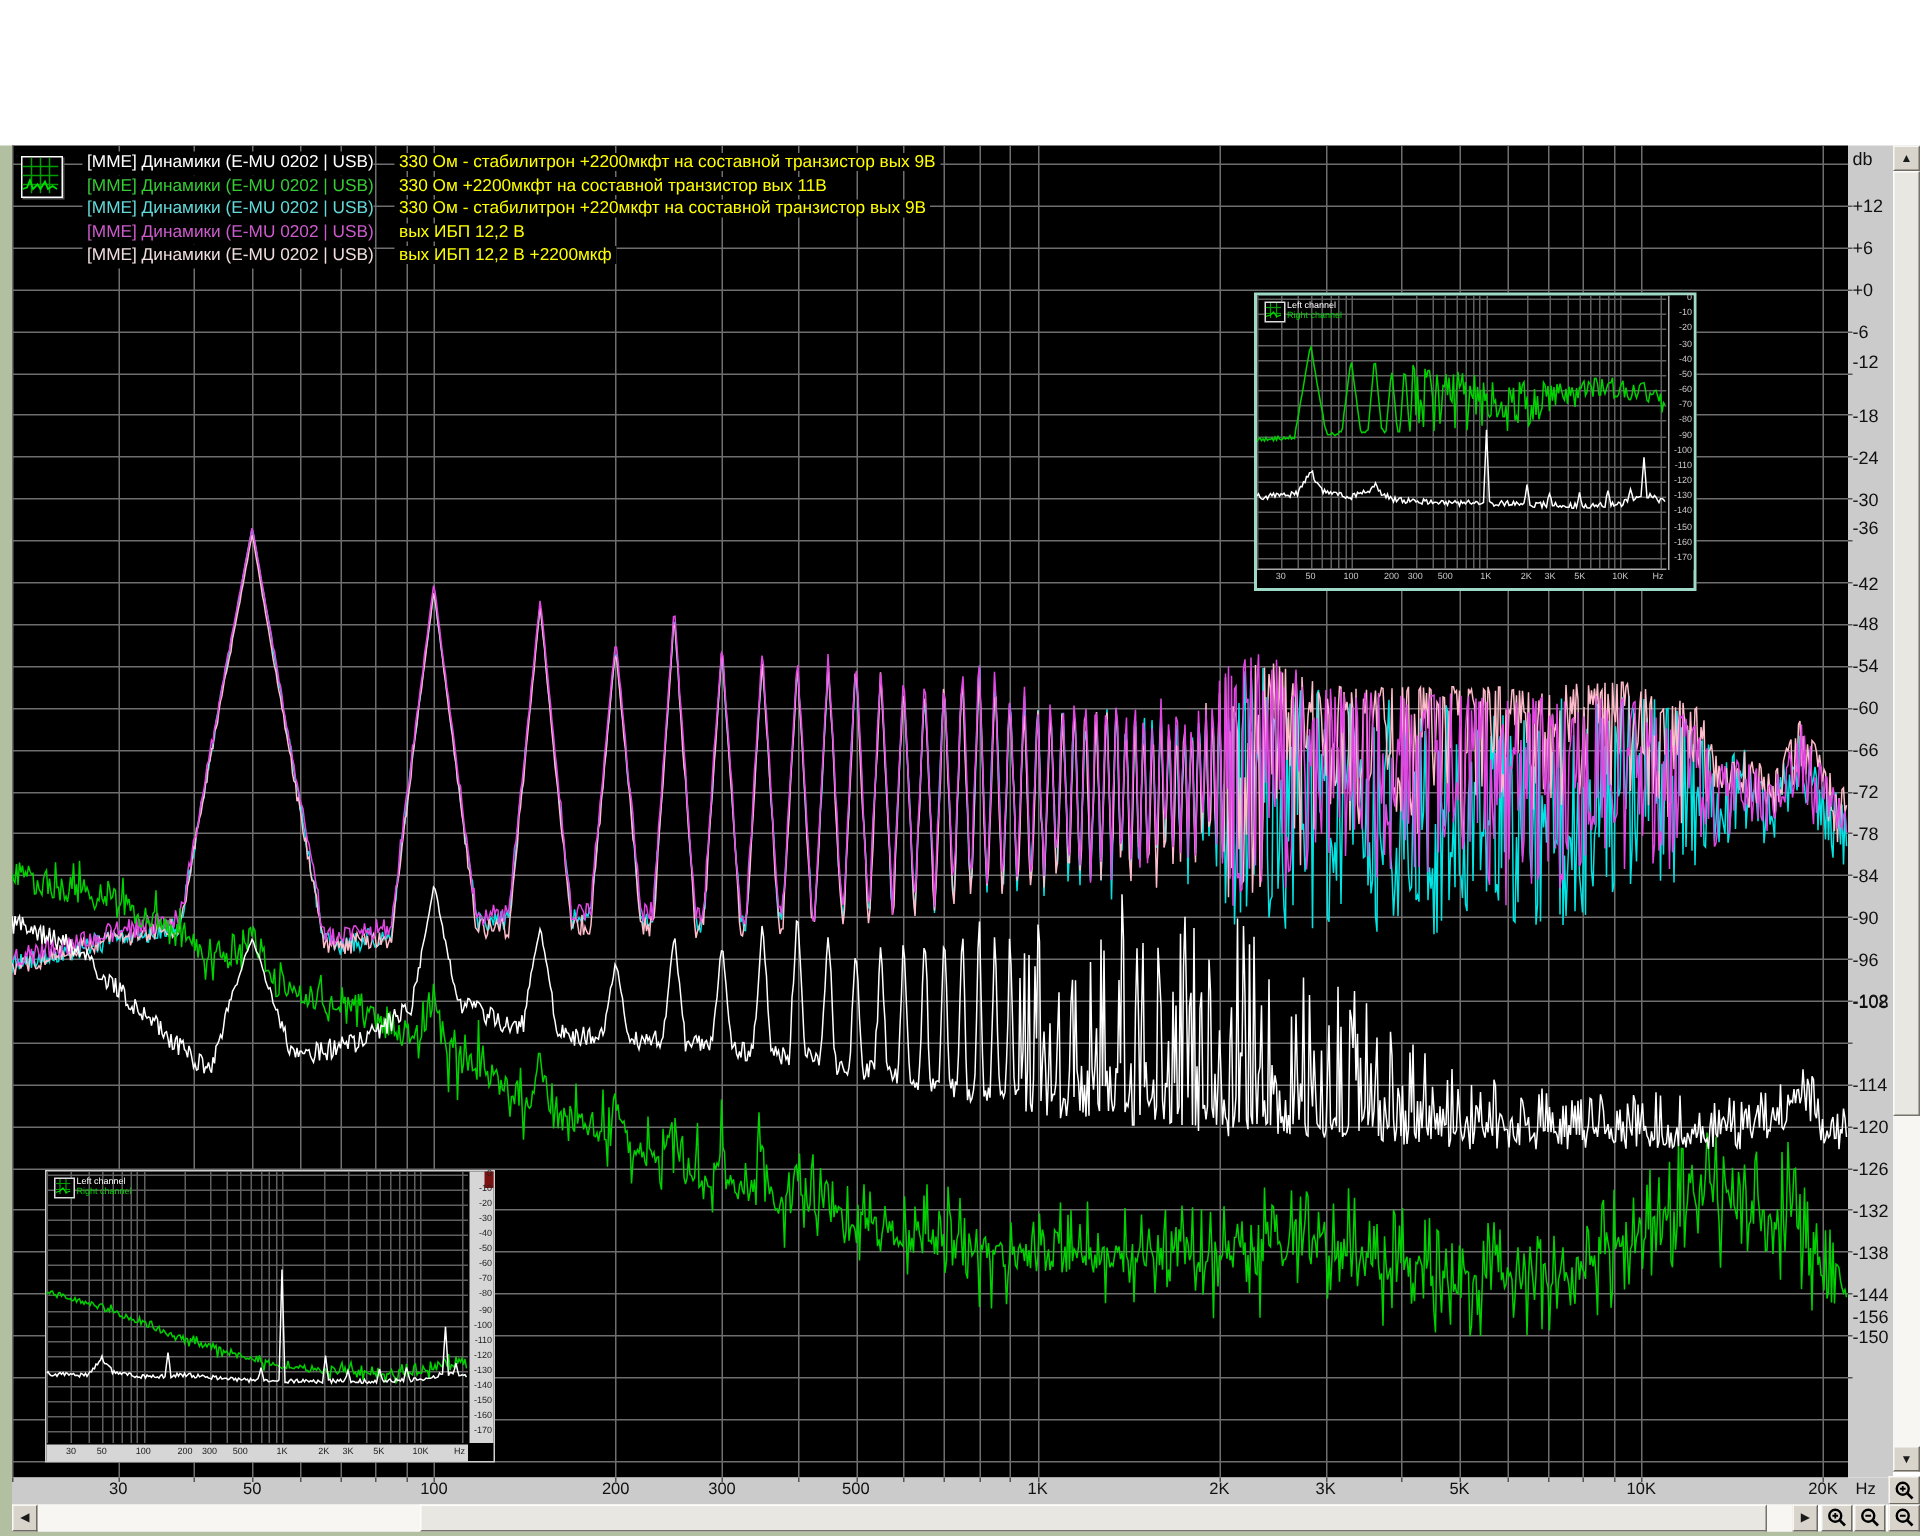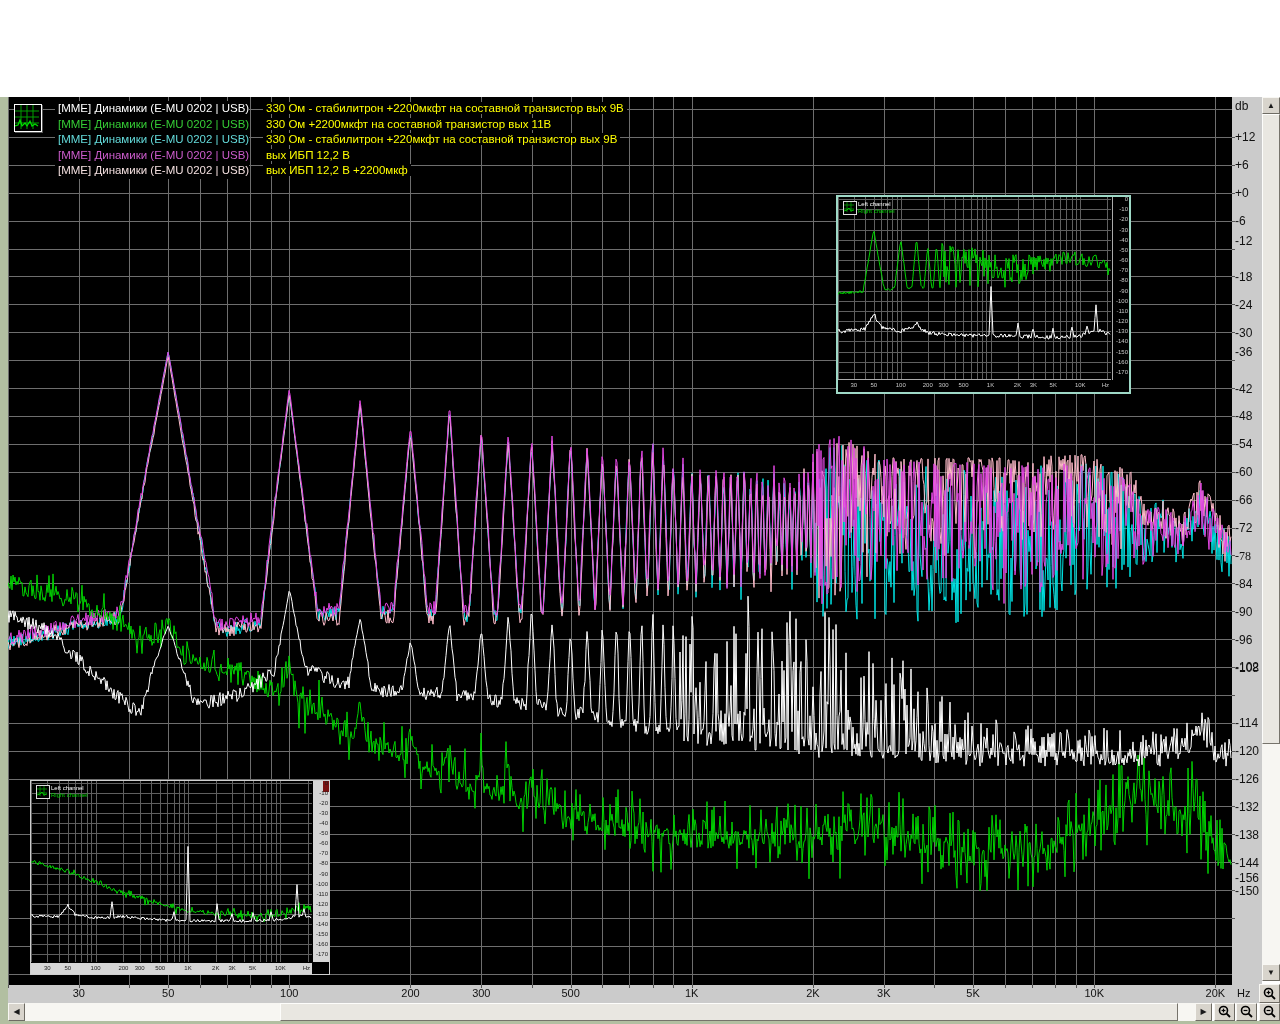--- a/index.html
+++ b/index.html
@@ -242,21 +242,21 @@
       <div class="lbl" style="top: 312.436px;">-48</div>
       <div class="tick" style="top: 318.936px;"></div>
       <div class="lbl" style="top: 340.331px;">-54</div>
       <div class="tick" style="top: 346.831px;"></div>
       <div class="lbl" style="top: 368.227px;">-60</div>
       <div class="tick" style="top: 374.727px;"></div>
       <div class="lbl" style="top: 396.122px;">-66</div>
       <div class="tick" style="top: 402.622px;"></div>
       <div class="lbl" style="top: 424.017px;">-72</div>
       <div class="tick" style="top: 430.517px;"></div>
-      <div class="lbl" style="top: 451.913px; font-family: Liberation Serif, serif;">-78</div>
+      <div class="lbl" style="top: 451.913px;">-78</div>
       <div class="tick" style="top: 458.413px;"></div>
       <div class="lbl" style="top: 479.808px;">-84</div>
       <div class="tick" style="top: 486.308px;"></div>
       <div class="lbl" style="top: 507.703px;">-90</div>
       <div class="tick" style="top: 514.203px;"></div>
       <div class="lbl" style="top: 535.598px; text-align: center;">-96</div>
       <div class="tick" style="top: 542.098px;"></div>
       <div class="lbl" style="top: 563.494px;">-102</div>
       <div class="tick" style="top: 569.994px;"></div>
       <div class="lbl" style="top: 564px;">-108</div>

